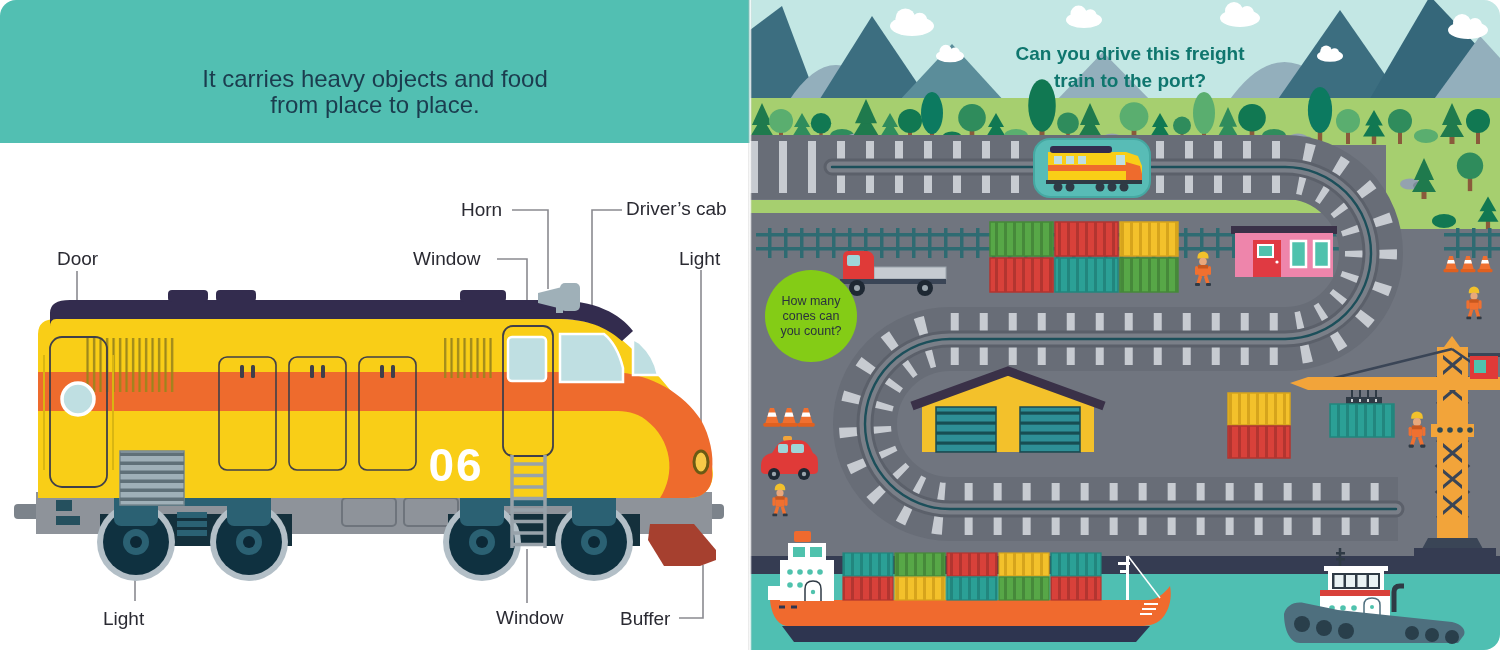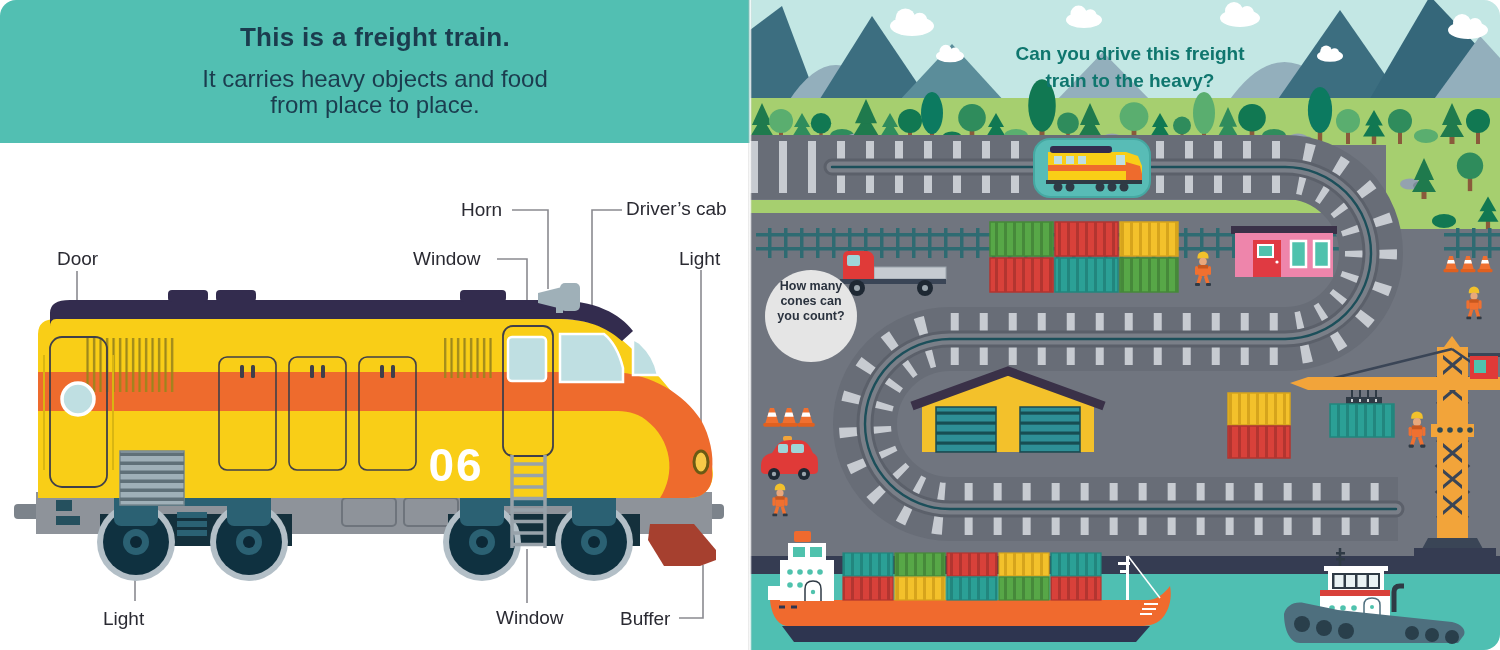--- a/index.html
+++ b/index.html
@@ -14,22 +14,22 @@
   .title{position:absolute;width:100%;top:22px;text-align:center;font-size:26px;font-weight:bold;
     color:#1B3C4E;letter-spacing:.3px;}
   .subtitle{position:absolute;width:100%;top:66px;text-align:center;font-size:24px;font-weight:500;
     color:#1B3C4E;line-height:26px;}
   .qcircle{position:absolute;left:213px;top:172px;width:86px;height:86px;border-radius:50%;
     background:#A9D5D3;display:flex;align-items:center;justify-content:center;text-align:center;
     font-size:11.5px;font-weight:bold;color:#2B3440;line-height:13.5px;padding:7px;box-sizing:border-box;}
   .plabel{position:absolute;font-size:19px;color:#2A2A32;font-weight:500;white-space:nowrap;z-index:5;}
   .prompt{position:absolute;left:240px;top:40px;width:280px;text-align:center;font-size:19px;
     font-weight:600;color:#0f766e;line-height:27px;z-index:5;}
-  .bubble{position:absolute;background:#e5e5e5;border-radius:50%;display:flex;
-    justify-content:center;text-align:center;font-size:12.5px;font-weight:bold;color:#2A323E;
+  .bubble{position:absolute;background:#84cc16;border-radius:50%;display:flex;align-items:center;
+    justify-content:center;text-align:center;font-size:12.5px;font-weight:normal;color:#2A323E;
     line-height:15px;box-sizing:border-box;padding:9px;z-index:5;}
   .bubble-cones{left:15px;top:270px;width:92px;height:92px;}
   .bubble-crane{left:370px;top:382px;width:92px;height:92px;}
   .train-number{font-family:"Liberation Sans",sans-serif;font-size:46px;font-weight:bold;fill:#ffffff;letter-spacing:2px;}
 </style>
 </head>
 <body>
 
 <div class="book">
 
@@ -167,21 +167,20 @@
           <path d="M512,464 H545 M512,475.5 H545 M512,487 H545 M512,498.5 H545 M512,510 H545 M512,521.5 H545 M512,533 H545 M512,544.5 H545"></path>
         </g>
 
         <ellipse cx="701" cy="462" rx="7" ry="11" fill="#F7C948" stroke="#6B5A14" stroke-width="3"></ellipse>
 
         <text class="train-number" x="456" y="481" text-anchor="middle">06</text>
       </g>
     </svg>
 
     <div class="header">
-      <div class="title">This is a freight train.</div>
       <div class="subtitle">
         <div>It carries heavy objects and food</div>
         <div>from place to place.</div>
       </div>
     </div>
 
 
     <div class="plabel" style="left:57px;top:248px">Door</div>
     <div class="plabel" style="left:461px;top:199px">Horn</div>
     <div class="plabel" style="left:413px;top:248px">Window</div>
@@ -537,21 +536,21 @@
           <circle cx="1324" cy="628" r="8" fill="#293F4B"></circle>
           <circle cx="1346" cy="631" r="8" fill="#293F4B"></circle>
         <circle cx="1412" cy="633" r="7" fill="#293F4B"></circle>
           <circle cx="1432" cy="635" r="7" fill="#293F4B"></circle>
           <circle cx="1452" cy="637" r="7" fill="#293F4B"></circle>
       </g>
     </svg>
 
     <div class="prompt">
       <div>Can you drive this freight</div>
-      <div>train to the heavy?</div>
+      <div>train to the port?</div>
     </div>
 
     <div class="bubble bubble-cones">
       <span>How many cones can you count?</span>
     </div>
   </div>
 
   <div class="gutter"></div>
 </div>
 

